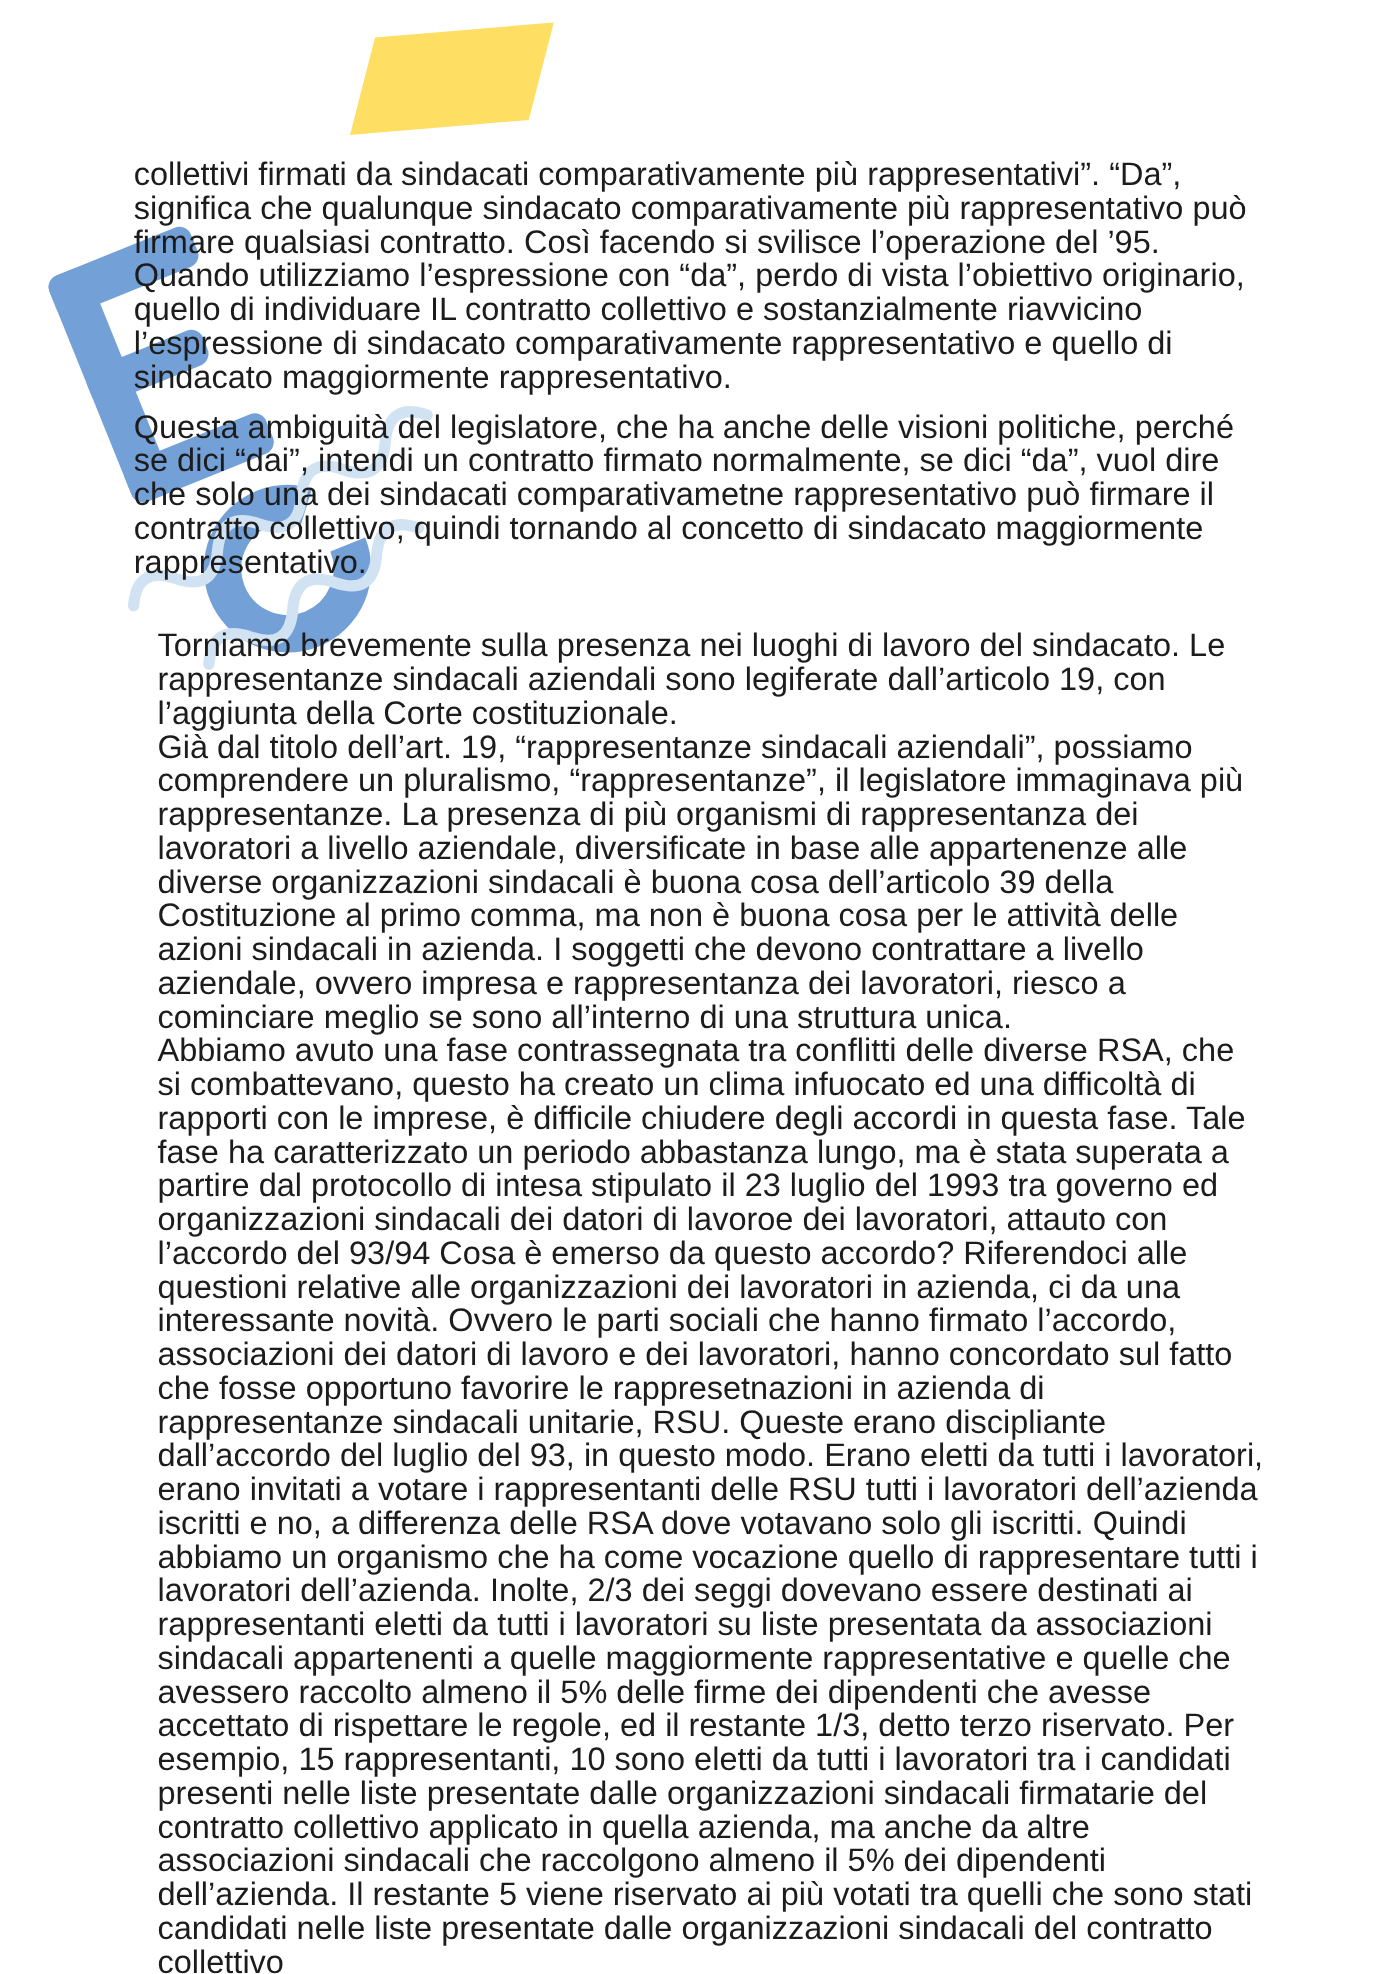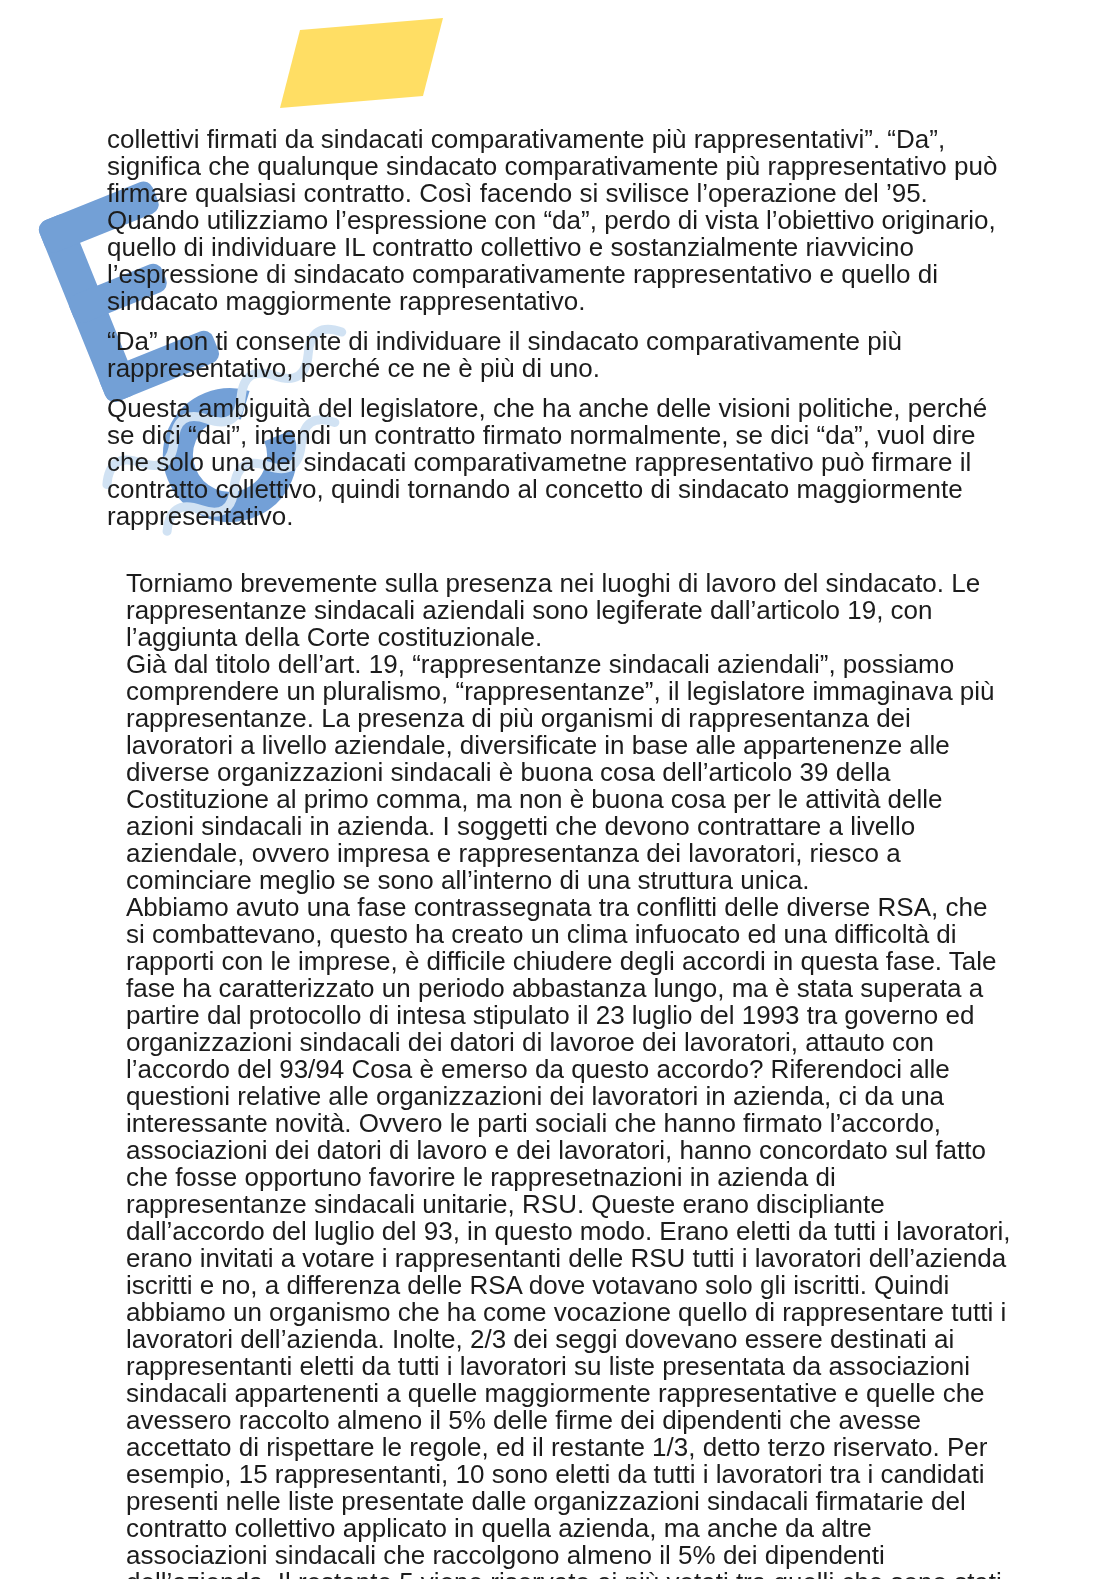--- a/index.html
+++ b/index.html
@@ -69,21 +69,20 @@
     <g transform="rotate(-33 250 370)" fill="none" stroke="#c9def2" stroke-width="9" stroke-linecap="round">
       <path d="M 55 380 q 20 -26 40 0 q 20 26 40 0 q 20 -26 40 0 q 20 26 40 0 q 20 -26 40 0 q 20 26 40 0 q 20 -26 40 0"></path>
       <path d="M 80 452 q 20 -26 40 0 q 20 26 40 0 q 20 -26 40 0 q 20 26 40 0 q 20 -26 40 0"></path>
     </g>
   </svg>
 </div>
 
 <div class="content">
   <div class="section-1">
     <p>collettivi firmati da sindacati comparativamente più rappresentativi”. “Da”, significa che qualunque sindacato comparativamente più rappresentativo può firmare qualsiasi contratto. Così facendo si svilisce l’operazione del ’95. Quando utilizziamo l’espressione con “da”, perdo di vista l’obiettivo originario, quello di individuare IL contratto collettivo e sostanzialmente riavvicino l’espressione di sindacato comparativamente rappresentativo e quello di sindacato maggiormente rappresentativo.</p>
-    <p>“Da” non ti consente di individuare il sindacato comparativamente più rappresentativo, perché ce ne è più di uno.</p>
     <p>Questa ambiguità del legislatore, che ha anche delle visioni politiche, perché se dici “dai”, intendi un contratto firmato normalmente, se dici “da”, vuol dire che solo una dei sindacati comparativametne rappresentativo può firmare il contratto collettivo, quindi tornando al concetto di sindacato maggiormente rappresentativo.</p>
   </div>
   <div class="section-2">
     <p>Torniamo brevemente sulla presenza nei luoghi di lavoro del sindacato. Le rappresentanze sindacali aziendali sono legiferate dall’articolo 19, con l’aggiunta della Corte costituzionale.</p>
     <p><span>Già dal titolo dell’art. 19, “rappresentanze sindacali aziendali”, possiamo comprendere un </span><b>pluralismo</b><span>, “rappresentanze”, il legislatore immaginava più rappresentanze. La presenza di più organismi di rappresentanza dei lavoratori a livello aziendale, diversificate in base alle appartenenze alle diverse organizzazioni sindacali è buona cosa dell’articolo 39 della Costituzione al primo comma, ma non è buona cosa per le attività delle azioni sindacali in azienda. I soggetti che devono contrattare a livello aziendale, ovvero impresa e rappresentanza dei lavoratori, riesco a cominciare meglio se sono all’interno di una struttura unica.</span></p>
     <p>Abbiamo avuto una fase contrassegnata tra conflitti delle diverse RSA, che si combattevano, questo ha creato un clima infuocato ed una difficoltà di rapporti con le imprese, è difficile chiudere degli accordi in questa fase. Tale fase ha caratterizzato un periodo abbastanza lungo, ma è stata superata a partire dal protocollo di intesa stipulato il 23 luglio del 1993 tra governo ed organizzazioni sindacali dei datori di lavoroe dei lavoratori, attauto con l’accordo del 93/94 Cosa è emerso da questo accordo? Riferendoci alle questioni relative alle organizzazioni dei lavoratori in azienda, ci da una interessante novità. Ovvero le parti sociali che hanno firmato l’accordo, associazioni dei datori di lavoro e dei lavoratori, hanno concordato sul fatto che fosse opportuno favorire le rappresetnazioni in azienda di rappresentanze sindacali unitarie, RSU. Queste erano discipliante dall’accordo del luglio del 93, in questo modo. Erano eletti da tutti i lavoratori, erano invitati a votare i rappresentanti delle RSU tutti i lavoratori dell’azienda iscritti e no, a differenza delle RSA dove votavano solo gli iscritti. Quindi abbiamo un organismo che ha come vocazione quello di rappresentare tutti i lavoratori dell’azienda. Inolte, 2/3 dei seggi dovevano essere destinati ai rappresentanti eletti da tutti i lavoratori su liste presentata da associazioni sindacali appartenenti a quelle maggiormente rappresentative e quelle che avessero raccolto almeno il 5% delle firme dei dipendenti che avesse accettato di rispettare le regole, ed il restante 1/3, detto terzo riservato. Per esempio, 15 rappresentanti, 10 sono eletti da tutti i lavoratori tra i candidati presenti nelle liste presentate dalle organizzazioni sindacali firmatarie del contratto collettivo applicato in quella azienda, ma anche da altre associazioni sindacali che raccolgono almeno il 5% dei dipendenti dell’azienda. Il restante 5 viene riservato ai più votati tra quelli che sono stati candidati nelle liste presentate dalle organizzazioni sindacali del contratto collettivo</p>
   </div>
 </div>
 
 </body></html>

